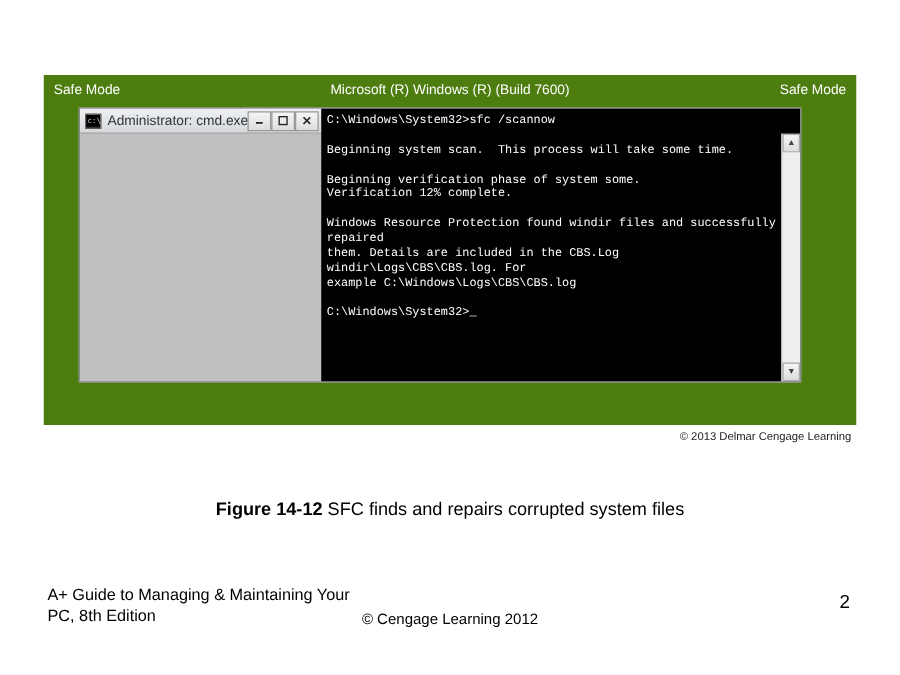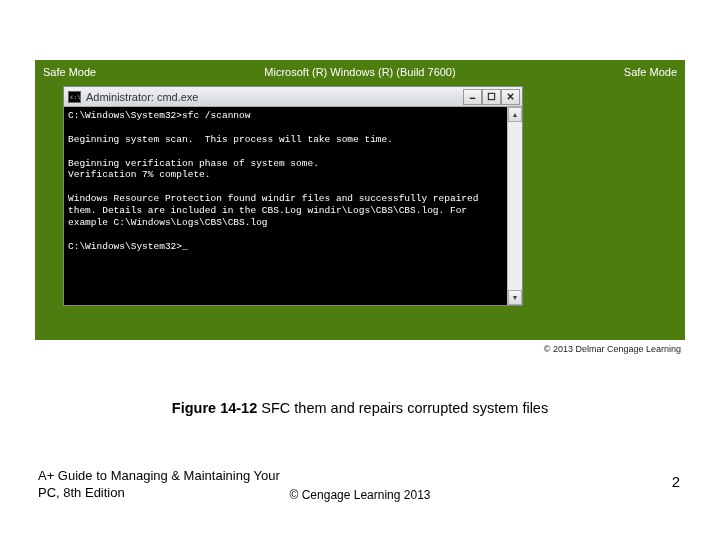--- a/index.html
+++ b/index.html
@@ -32,26 +32,26 @@
   }
   .safemode-center {
     position: absolute;
     left: 50%;
     transform: translateX(-50%);
   }
   .cmd-window {
     position: absolute;
     left: 28px;
     top: 26px;
-    width: 460px;
+    width: 578px;
     height: 220px;
     background: #c0c0c0;
     border: 1px solid #888;
     display: flex;
-    flex-direction: column;
+    flex-direction: row;
   }
   .titlebar {
     height: 20px;
     background: linear-gradient(to bottom, #eef0f2, #d6d9dc);
     border-bottom: 1px solid #aaa;
     display: flex;
     align-items: center;
     padding: 0 2px 0 4px;
     font-size: 11px;
     color: #333;
@@ -200,37 +200,37 @@
             </svg>
         </div>
       </div>
     </div>
 
     <div class="console"><span>C:\Windows\System32&gt;</span><span>sfc /scannow</span>
 
 <span>Beginning system scan.  This process will take some time.</span>
 
 <span>Beginning verification phase of system some.</span>
-<span>Verification 7% complete.</span>
+<span>Verification 12% complete.</span>
 
 <span>Windows Resource Protection found windir files and successfully repaired</span>
 <span>them. Details are included in the CBS.Log windir\Logs\CBS\CBS.log. For</span>
 <span>example C:\Windows\Logs\CBS\CBS.log</span>
 
 <span>C:\Windows\System32&gt;</span><span class="cursor">_</span></div>
 
     <div class="scrollbar">
       <div class="scroll-btn">▲</div>
       <div class="scroll-track"></div>
       <div class="scroll-btn">▼</div>
     </div>
   </div>
 
   <div class="credit">© 2013 Delmar Cengage Learning</div>
 </div>
 
 <div class="caption">
-  <b>Figure 14-12</b><span>  SFC them and repairs corrupted system files</span>
+  <b>Figure 14-12</b><span>  SFC finds and repairs corrupted system files</span>
 </div>
 
 <div class="footer-left">A+ Guide to Managing &amp; Maintaining Your PC, 8th Edition</div>
-<div class="footer-center">© Cengage Learning  2013</div>
+<div class="footer-center">© Cengage Learning  2012</div>
 <div class="footer-right">2</div>
 
 </body></html>

